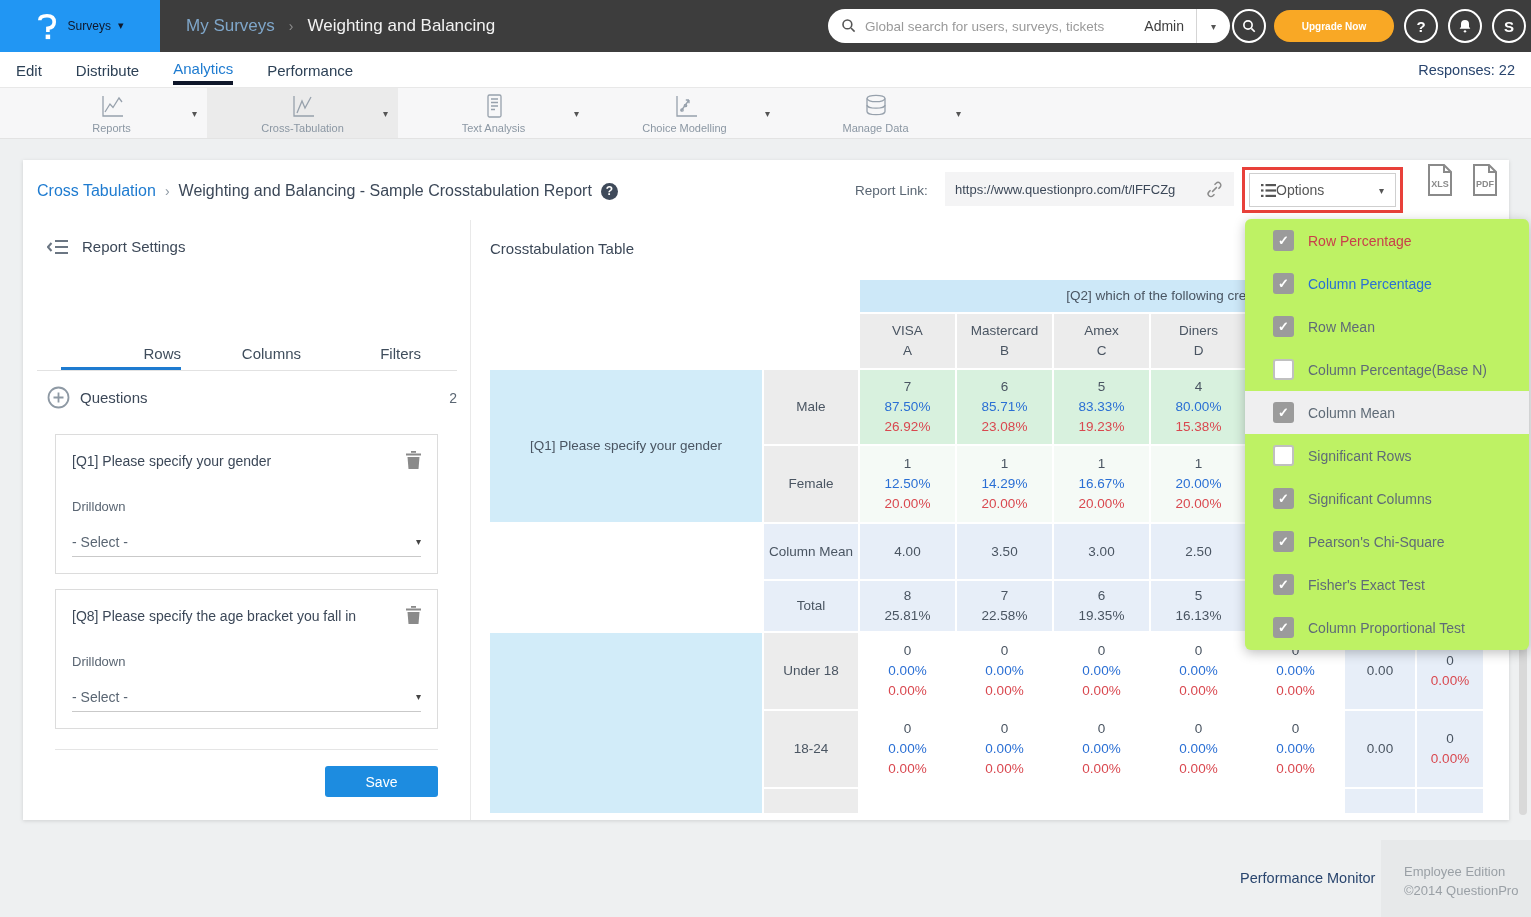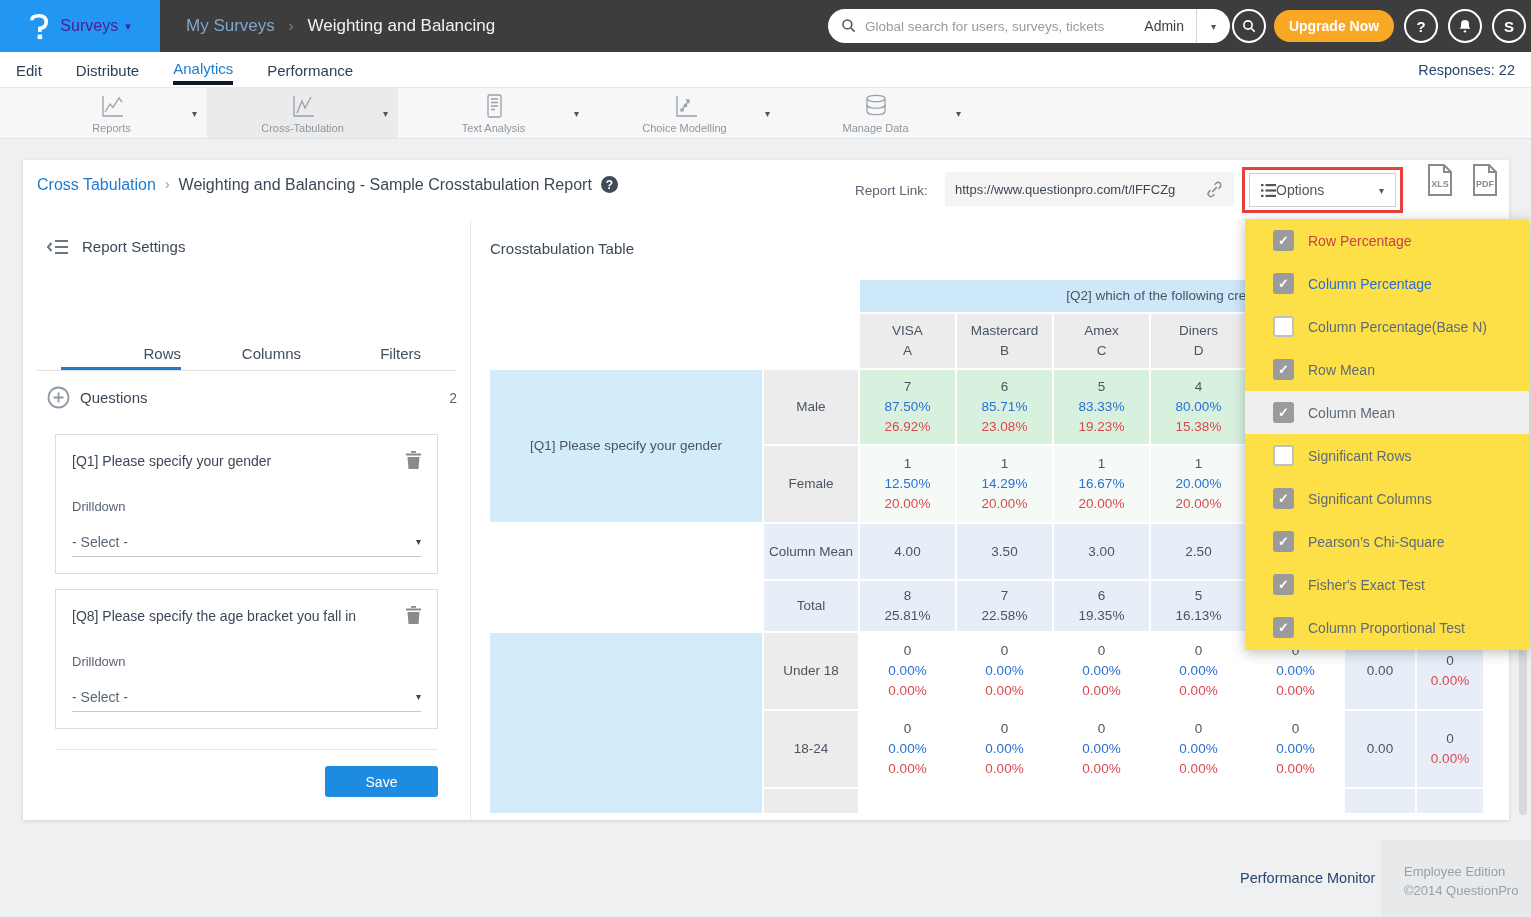--- a/index.html
+++ b/index.html
@@ -2,53 +2,53 @@
 <html><head>
 <meta charset="utf-8">
 <style>
   *{box-sizing:border-box;margin:0;padding:0}
   html,body{width:1531px;height:917px;overflow:hidden}
   body{position:relative;background:#eef0f1;font-family:"Liberation Sans",sans-serif;-webkit-font-smoothing:antialiased}
 
   
   .topbar{position:absolute;top:0;left:0;width:1531px;height:52px;background:#3d3d3d;z-index:10}
   .logo-block{position:absolute;left:0;top:0;width:160px;height:52px;background:#2196f3;display:flex;align-items:center;justify-content:center;gap:11px;cursor:pointer}
-  .product{color:#4c1d95;font-size:16px}
+  .product{color:#0f172a;font-size:12px}
   .caret:after{content:"▾";font-size:11px;margin-left:7px;vertical-align:1px}
   .crumbs{position:absolute;left:186px;top:0;height:52px;display:flex;align-items:center;font-size:17px}
   .crumb-parent{color:#7fa6c9;cursor:pointer}
   .crumb-sep{color:#8f8f8f;margin:0 14px;font-size:14px}
   .crumb-current{color:#f2f2f2}
   .gsearch{position:absolute;left:828px;top:9px;width:402px;height:34px;background:#fff;border-radius:17px;display:flex;align-items:center;overflow:hidden}
   .gsearch svg{margin:0 8px 0 13px;flex:none}
   .gsearch-input{border:none;outline:none;flex:1;font-size:13.5px;color:#444;font-family:inherit;background:transparent}
   .gsearch-input::placeholder{color:#9a9a9a}
   .gscope{color:#3d3d3d;font-size:14px;margin:0 12px;cursor:pointer}
   .gdivider{width:1px;height:34px;background:#d5d5d5}
   .gcaret{width:33px;text-align:center;color:#555;font-size:10px;cursor:pointer}
   .circle-btn{position:absolute;top:9px;width:34px;height:34px;border:2px solid #fff;border-radius:50%;display:flex;align-items:center;justify-content:center;color:#fff;cursor:pointer;font-size:15px;font-weight:bold}
-  .upgrade{position:absolute;left:1274px;top:10px;width:120px;height:32px;background:#f9a825;border-radius:16px;color:#fff;font-size:14px;font-weight:bold;display:flex;align-items:center;justify-content:center;cursor:pointer}
+  .upgrade{position:absolute;left:1274px;top:10px;width:120px;height:32px;background:#f9a825;border-radius:16px;color:#fff;font-size:10px;font-weight:bold;display:flex;align-items:center;justify-content:center;cursor:pointer}
 
   
   .nav{position:absolute;top:52px;left:0;width:1531px;height:36px;background:#fff;border-bottom:1px solid #e8e8e8;display:flex;align-items:center;padding-left:16px;gap:34px;z-index:9}
   .nav-item{font-size:15px;color:#2d4156;cursor:pointer;padding:6px 0 4px}
   .nav-item.active{color:#1e7bd0;border-bottom:4px solid #0f172a}
   .responses{margin-left:auto;margin-right:16px;font-size:14.5px;color:#29456e}
 
   
   .toolbar{position:absolute;top:88px;left:0;width:1531px;height:51px;background:#f7f7f8;border-bottom:1px solid #e3e3e3;display:flex;padding-left:16px}
   .tool{width:191px;position:relative;display:flex;flex-direction:column;align-items:center;justify-content:center;gap:3px;cursor:pointer}
   .tool.active{background:#ebebeb}
   .tool-label{font-size:11px;color:#8b97a3}
   .tool-caret{position:absolute;right:10px;top:20px;color:#555;font-size:10px}
   .tool svg{stroke:#97a1ac;fill:none;stroke-width:1.3}
 
   
   .card{position:absolute;left:23px;top:160px;width:1486px;height:660px;background:#fff;box-shadow:0 1px 4px rgba(0,0,0,.13);overflow:hidden;z-index:2}
-  .card-head{position:absolute;left:14px;top:16px;height:30px;display:flex;font-size:16px}
+  .card-head{position:absolute;left:14px;top:16px;height:30px;display:flex;align-items:center;font-size:16px}
   .section-link{color:#1e7bd0;cursor:pointer}
   .head-sep{color:#8f9aa5;margin:0 9px;font-size:14px}
   .head-title{color:#3c4858}
   .help-circle{width:17px;height:17px;border-radius:50%;background:#3f4a5a;color:#fff;font-size:12px;font-weight:bold;display:flex;align-items:center;justify-content:center;margin-left:9px;cursor:pointer}
   .report-link-label{position:absolute;left:832px;top:23px;font-size:13.5px;color:#5a6673}
   .url-box{position:absolute;left:922px;top:12px;width:289px;height:34px;background:#f4f4f5;display:flex;align-items:center;padding:0 10px;font-size:13px;color:#3c4858;cursor:text}
   .url-box svg{margin-left:auto}
   .options-btn{position:absolute;left:1226px;top:13px;width:147px;height:34px;border:1px solid #cfcfcf;background:#fff;display:flex;align-items:center;padding:0 11px;font-size:14px;color:#555;cursor:pointer}
   .options-btn .opt-caret{margin-left:auto;font-size:10px;color:#555}
   .red-highlight{position:absolute;left:1219px;top:7px;width:161px;height:46px;border:3px solid #e8403a;pointer-events:none;z-index:8}
@@ -86,21 +86,21 @@
   .rowhdr{background:#ececec;color:#48535f}
   .bluehdr,.blue{background:#e7eef8}
   .green{background:#d8f1de}
   .palegreen{background:#f5faf6}
   .whitec{background:#fff}
   .n{display:block;color:#4a5562}
   .rp{display:block;color:#2a6fd4}
   .cp{display:block;color:#d9484f}
 
   
-  .dropdown{position:absolute;left:1245px;top:219px;width:284px;height:431px;background:#fde047;box-shadow:0 3px 12px rgba(0,0,0,.25);border-radius:0;z-index:25}
+  .dropdown{position:absolute;left:1245px;top:219px;width:284px;height:431px;background:#bef264;box-shadow:0 3px 12px rgba(0,0,0,.25);border-radius:6px;z-index:25}
   .opt{height:43px;display:flex;align-items:center;padding-left:28px;gap:14px;font-size:14px;color:#5f6b77;cursor:pointer}
   .opt.hl{background:#efeff0}
   .opt.c-red{color:#c9404a}
   .opt.c-blue{color:#2a6fd4}
   .cbx{width:21px;height:21px;border-radius:3px;flex:none;display:flex;align-items:center;justify-content:center}
   .cbx.on{background:#9b9b9b}
   .cbx.on:after{content:"✓";color:#fff;font-size:13px;font-weight:bold}
   .cbx.off{background:#fff;border:2px solid #c0c0c0}
 
   .scroll-thumb{position:absolute;left:1519px;top:640px;width:8px;height:175px;background:#d9d9d9;border-radius:4px;z-index:6;cursor:pointer}
@@ -535,26 +535,26 @@
 <div class="dropdown">
   <div class="opt c-red">
       <span class="cbx on"></span>
       <span>Row Percentage</span>
     </div>
   <div class="opt c-blue">
       <span class="cbx on"></span>
       <span>Column Percentage</span>
     </div>
   <div class="opt">
+      <span class="cbx on"></span>
+      <span>Row Mean</span>
+    </div>
+  <div class="opt">
       <span class="cbx off"></span>
       <span>Column Percentage(Base N)</span>
-    </div>
-  <div class="opt">
-      <span class="cbx on"></span>
-      <span>Row Mean</span>
     </div>
   <div class="opt hl">
       <span class="cbx on"></span>
       <span>Column Mean</span>
     </div>
   <div class="opt">
       <span class="cbx off"></span>
       <span>Significant Rows</span>
     </div>
   <div class="opt">

